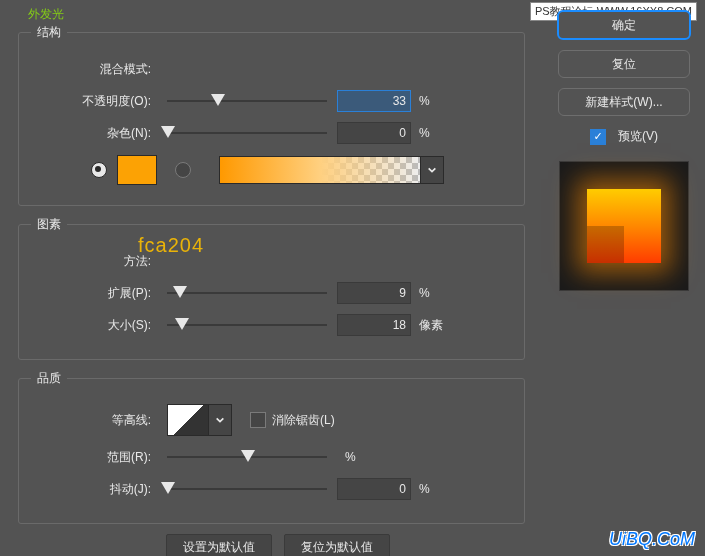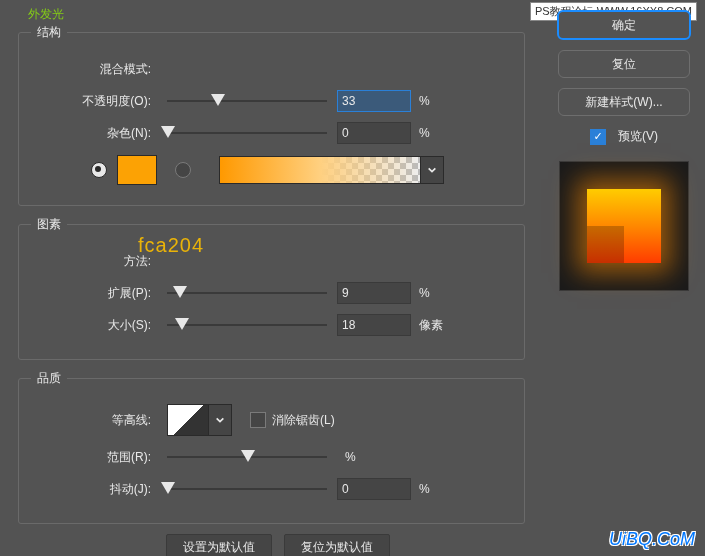--- a/index.html
+++ b/index.html
@@ -11,21 +11,21 @@
 fieldset{border:1px solid #6a6a6a;border-radius:3px;margin:0 13px 10px 0;padding:8px 12px 14px 12px}
 legend{padding:0 6px;color:#e8e8e8;font-size:12px}
 .row{display:flex;align-items:center;margin:8px 0;height:24px}
 .lbl{width:120px;text-align:right;padding-right:16px;color:#e8e8e8}
 .select{background:#454545;border:1px solid #3a3a3a;color:#e8e8e8;height:22px;padding:0 22px 0 8px;position:relative;display:inline-flex;align-items:center;cursor:pointer}
 .select .chev{position:absolute;right:6px;top:6px}
 .select.blend{width:200px}
 .select.small{width:52px}
 .slider-track{flex:0 0 160px;height:2px;background:#3a3a3a;position:relative;margin-right:10px}
 .slider-thumb{position:absolute;top:-6px;width:0;height:0;border-left:7px solid transparent;border-right:7px solid transparent;border-top:12px solid #e8e8e8;cursor:pointer}
-.nfield{background:#454545;border:1px solid #3a3a3a;color:#e8e8e8;width:64px;height:18px;padding:1px 4px;text-align:left;font-family:inherit;font-size:12px}
+.nfield{background:#454545;border:1px solid #3a3a3a;color:#e8e8e8;width:64px;height:18px;padding:1px 4px;text-align:right;font-family:inherit;font-size:12px}
 .nfield.hl{border:1px solid #2a80d8;background:#3b5a7a}
 .unit{margin-left:8px;width:30px}
 .color-row{display:flex;align-items:center;margin:10px 0 6px 60px}
 .radio{width:14px;height:14px;border-radius:50%;border:1px solid #2a2a2a;background:#e8e8e8;margin-right:10px;position:relative;cursor:pointer}
 .radio.sel::after{content:"";position:absolute;left:3px;top:3px;width:6px;height:6px;border-radius:50%;background:#2a2a2a}
 .radio.empty{background:#454545;border:1px solid #7a7a7a}
 .swatch{width:38px;height:28px;border:1px solid #2a2a2a;cursor:pointer}
 .grad-well{width:200px;height:26px;border:1px solid #2a2a2a;background:linear-gradient(to right,#ff9900 0%,#ffd080 50%,rgba(255,255,255,0) 100%),repeating-conic-gradient(#bbb 0 25%,#eee 0 50%) 0 0/12px 12px;cursor:pointer;margin-left:18px;position:relative}
 .grad-chev{width:22px;height:26px;border:1px solid #2a2a2a;border-left:none;background:#454545;display:flex;align-items:center;justify-content:center;cursor:pointer}
 .hex-label{position:absolute;left:120px;top:210px;color:#eab308;font-size:20px;letter-spacing:1px}

